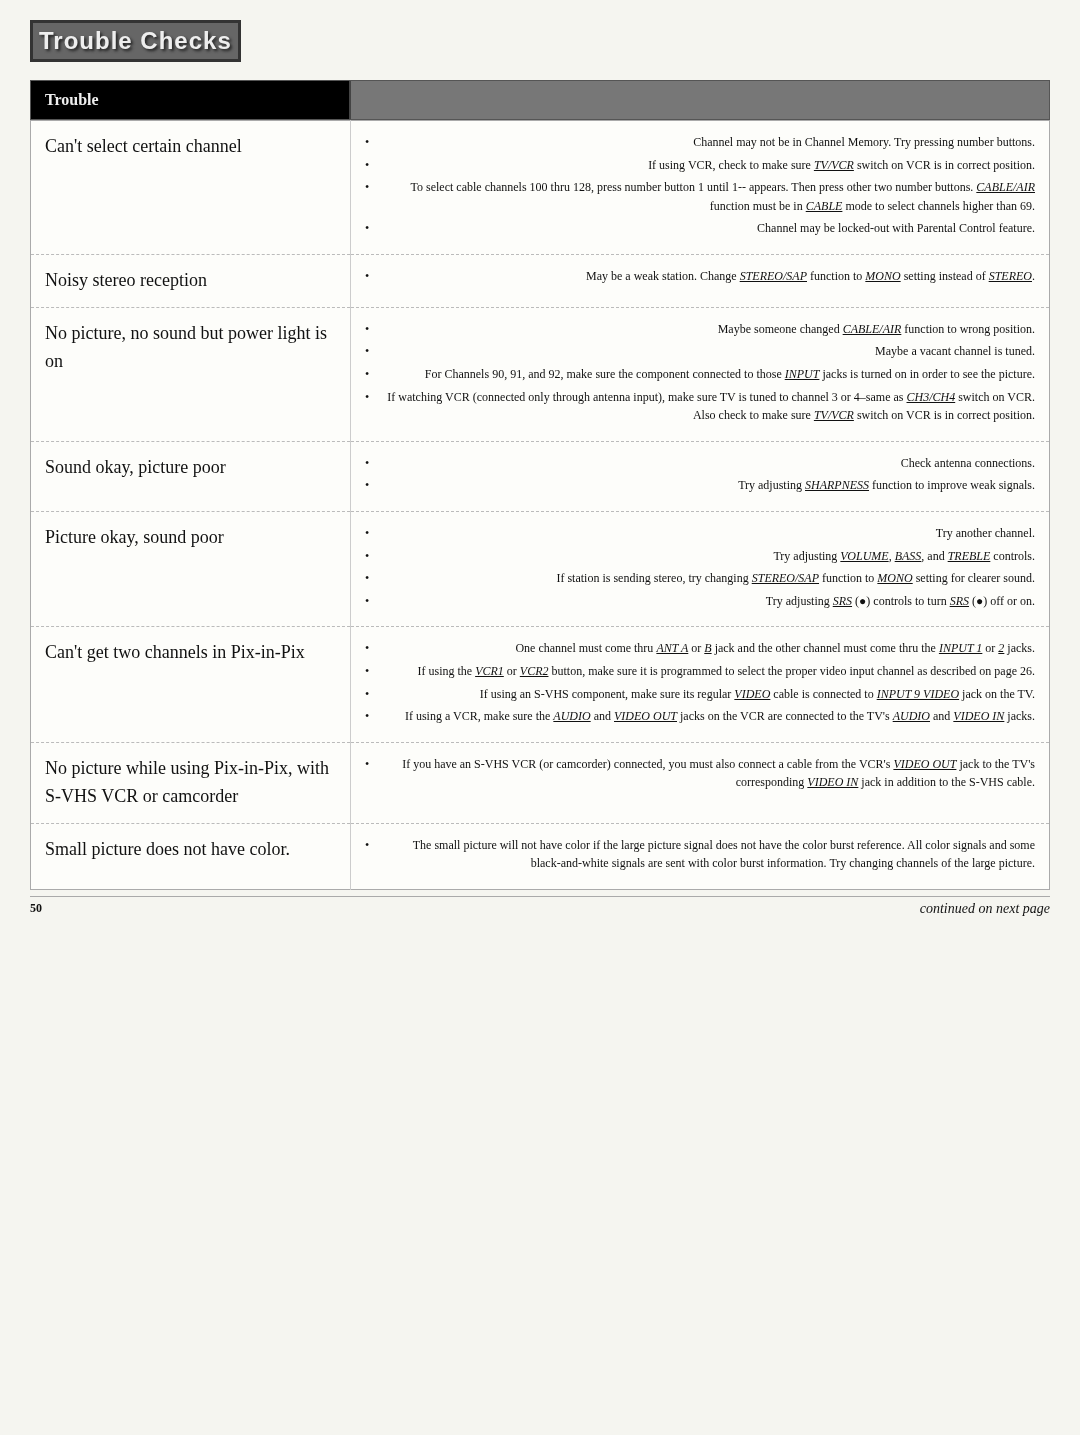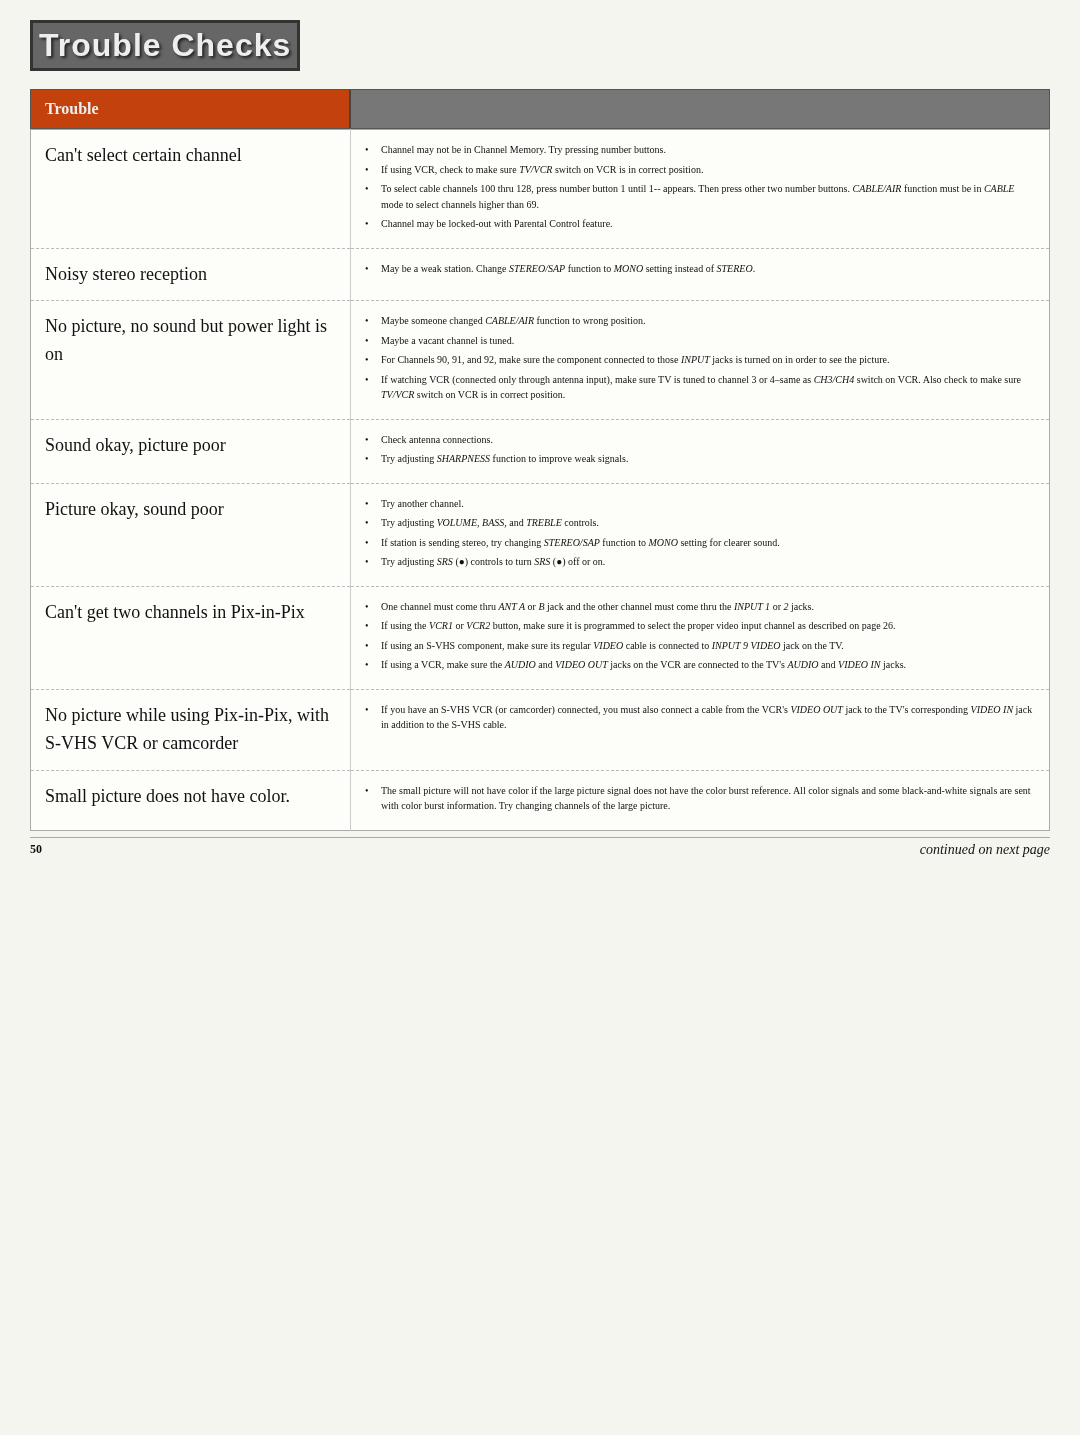--- a/index.html
+++ b/index.html
@@ -13,42 +13,42 @@
       padding: 20px 30px 30px 30px;
     }
 
     .page-header {
       display: flex;
       align-items: center;
       margin-bottom: 18px;
     }
 
     .title-text {
-      font-size: 32px;
+      font-size: 24px;
       font-weight: bold;
       font-family: Arial Black, sans-serif;
       color: #eee;
       letter-spacing: 1px;
       text-shadow: 2px 2px 3px #222;
     }
 
     .header-row {
       display: grid;
       grid-template-columns: 320px 1fr;
       background: #777;
       margin-bottom: 0;
       border: 1px solid #555;
     }
 
     .header-cell {
       padding: 10px 14px;
       font-size: 16px;
       font-weight: bold;
       color: #eee;
-      background: #c2410c;
+      background: #000000;
     }
 
     .header-cell:first-child {
       border-right: 2px solid #444;
     }
 
     table.trouble-table {
       width: 100%;
       border-collapse: collapse;
       border: 1px solid #aaa;
@@ -66,21 +66,22 @@
       line-height: 1.55;
     }
 
     table.trouble-table td:first-child {
       width: 320px;
       border-right: 1px solid #ccc;
       font-size: 18px;
     }
 
     table.trouble-table td:last-child {
-      font-size: 10px;
+      font-size: 12px;
+      text-align: right;
     }
 
     ul.checks-list {
       list-style: none;
       padding: 0;
       margin: 0;
     }
 
     ul.checks-list li {
       padding-left: 16px;
@@ -90,20 +91,21 @@
     }
 
     ul.checks-list li::before {
       content: "•";
       position: absolute;
       left: 0;
     }
 
     em {
       font-style: italic;
+      text-decoration: underline;
     }
 
     .page-footer {
       display: flex;
       justify-content: space-between;
       align-items: center;
       margin-top: 6px;
       padding-top: 4px;
       border-top: 1px solid #aaa;
     }

